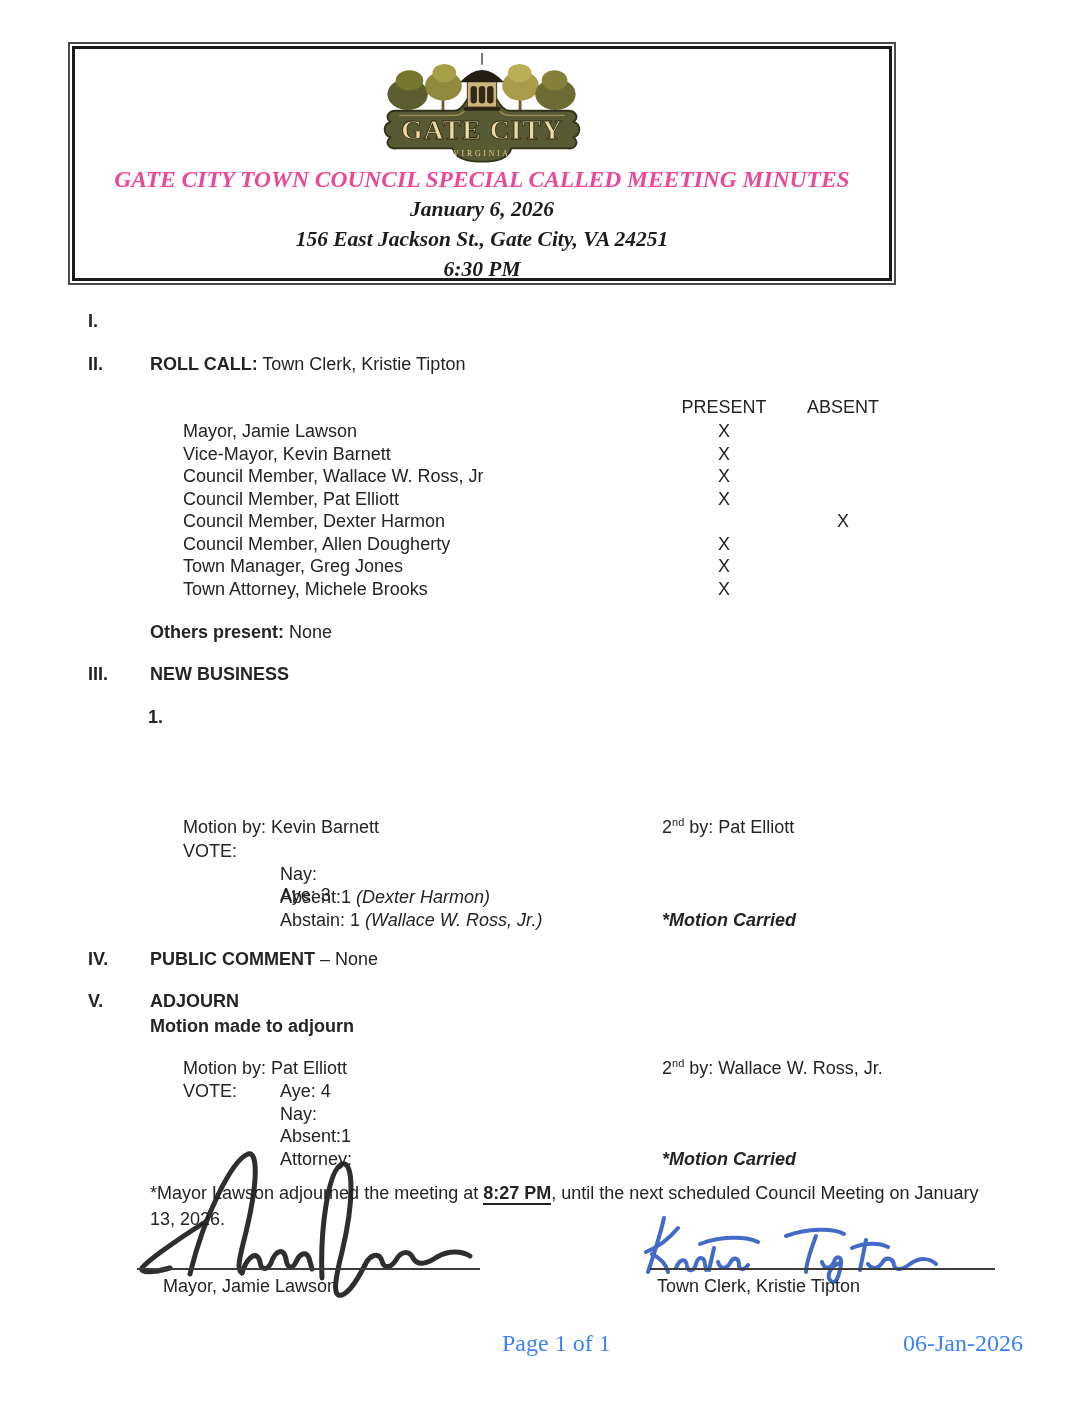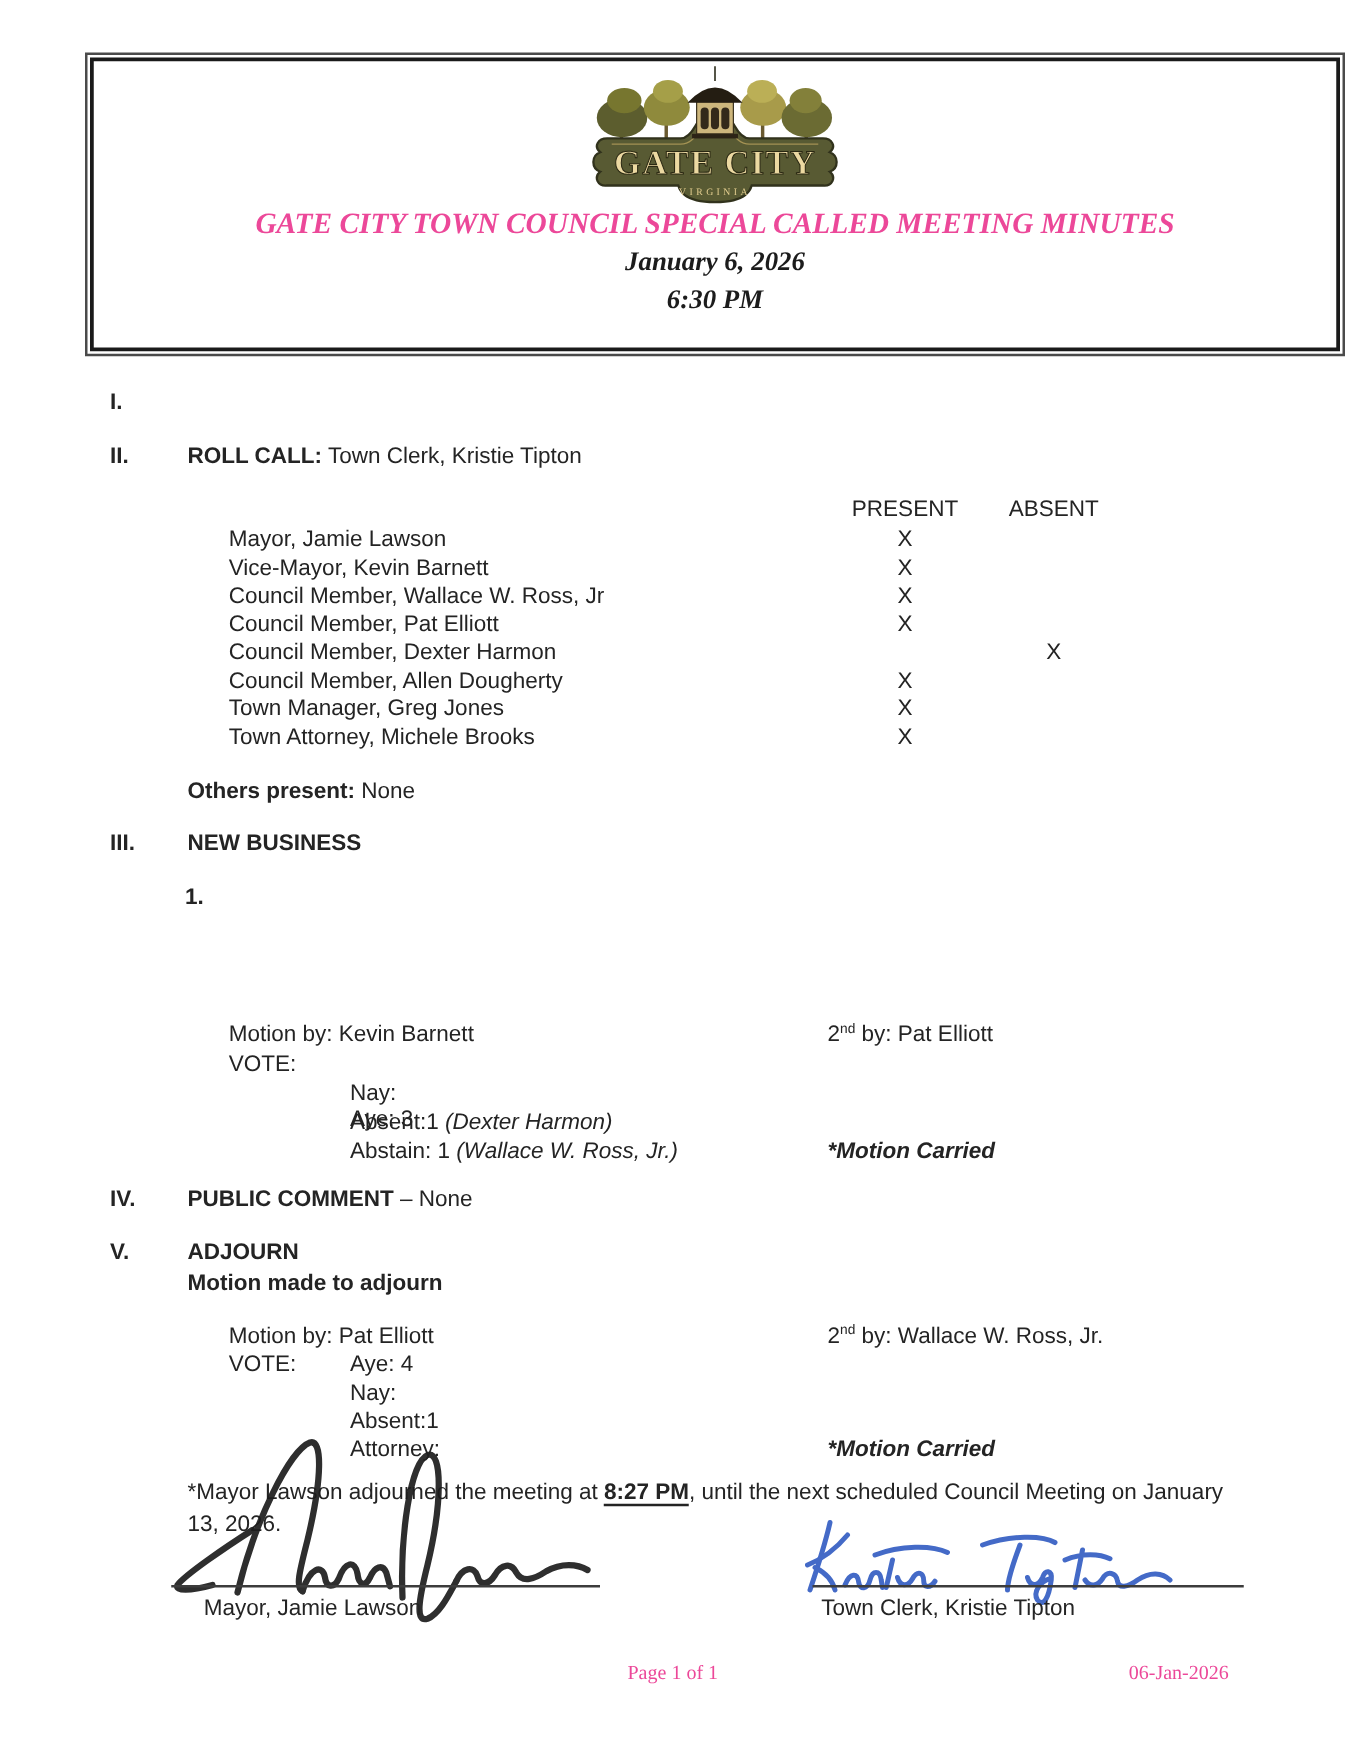--- a/index.html
+++ b/index.html
@@ -12,21 +12,21 @@
   .wrap{position:absolute;white-space:normal;line-height:25.6px;}
   .b{font-weight:700;}
   .i{font-style:italic;}
   .bi{font-weight:700;font-style:italic;}
   .ub{font-weight:700;border-bottom:2px solid #242424;padding-bottom:0px;}
   .by-gap{margin-left:32px;}
   sup.ord{font-size:11px;vertical-align:super;line-height:0;}
 
   
   .header-box{
-    position:absolute;left:68px;top:42px;width:1008px;height:243px;
+    position:absolute;left:68px;top:42px;width:828px;height:243px;
     border:2px solid #4a4a4a;padding:2px;box-sizing:border-box;background:#fff;
   }
   .header-inner{
     width:100%;height:100%;border:3px solid #1a1a1a;box-sizing:border-box;
     text-align:center;overflow:hidden;
   }
   .logo-svg{display:block;margin:3px auto 0;}
   .doc-title{
     font-family:"Liberation Serif",serif;font-weight:700;font-style:italic;
     font-size:23.5px;line-height:28px;margin-top:1px;color:#ec4899;
@@ -41,22 +41,22 @@
   .rr-name{position:absolute;left:183px;white-space:nowrap;}
   .rr-present{position:absolute;left:680px;width:88px;text-align:center;}
   .rr-absent{position:absolute;left:805px;width:76px;text-align:center;}
   .col-head{position:absolute;white-space:nowrap;}
 
   
   .sig-line{position:absolute;height:2px;background:#3c3c3c;}
   .sig-svg{position:absolute;}
 
   .footer-serif{
-    position:absolute;font-family:"Liberation Serif",serif;font-size:16px;
-    color:#ec4899;white-space:nowrap;
+    position:absolute;font-family:"Liberation Serif",serif;font-size:24px;
+    color:#3b82f6;white-space:nowrap;
   }
 </style>
 </head>
 <body>
 
 <div class="page">
 
   <div class="header-box">
     <div class="header-inner">
 
@@ -105,20 +105,21 @@
           <rect x="116.5" y="37" width="7" height="19" rx="3.5" fill="#33291a"></rect>
           <rect x="125.5" y="37" width="7" height="19" rx="3.5" fill="#33291a"></rect>
           <path d="M96,33 Q120,6 144,33 Z" fill="#241d12"></path>
         </g>
         <text x="120" y="95" text-anchor="middle" font-family="Liberation Serif,serif" font-weight="bold" font-size="30" fill="#ecd9a2" stroke="#2a2812" stroke-width="0.9" letter-spacing="1" textLength="176">GATE CITY</text>
         <text x="120" y="113" text-anchor="middle" font-family="Liberation Serif,serif" font-size="8.5" fill="#e2cd8f" letter-spacing="3">VIRGINIA</text>
       </svg>
 
       <div class="doc-title">GATE CITY TOWN COUNCIL SPECIAL CALLED MEETING MINUTES</div>
       <div class="doc-sub">January 6, 2026</div>
+      <div class="doc-sub">156 East Jackson St., Gate City, VA 24251</div>
       <div class="doc-sub">6:30 PM</div>
     </div>
   </div>
 
   <div class="t b" style="left:88px;top:310px;">I.</div>
 
   <div class="t b" style="left:88px;top:353px;">II.</div>
   <div class="t" style="left:150px;top:353px;">
     <span class="b">ROLL CALL:</span><span> Town Clerk, Kristie Tipton</span>
   </div>

